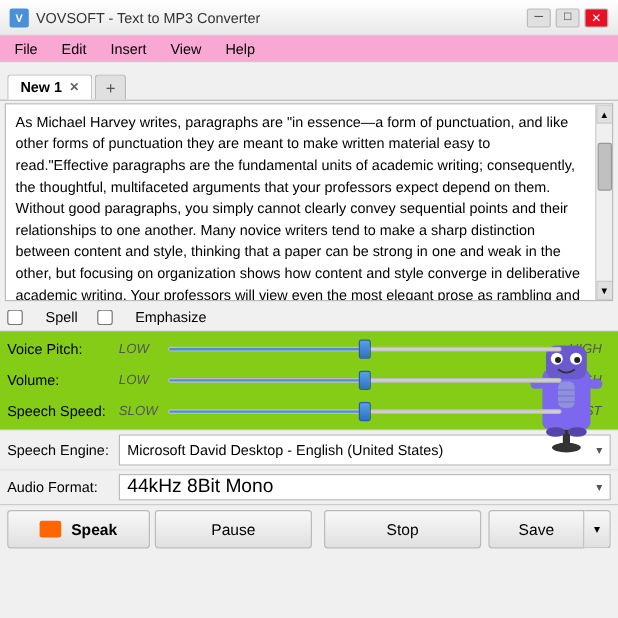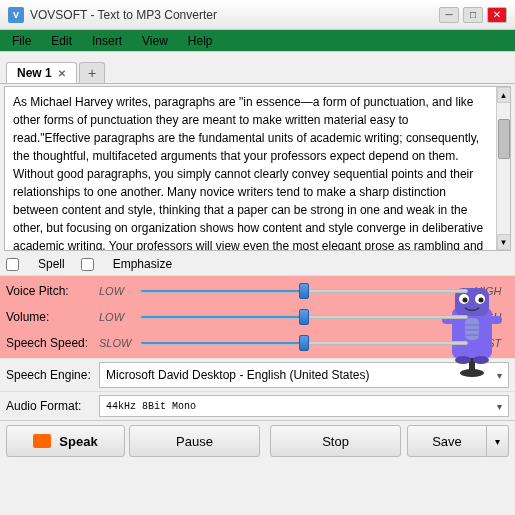--- a/index.html
+++ b/index.html
@@ -55,21 +55,21 @@
       display: flex;
       align-items: center;
       justify-content: center;
       font-size: 10px;
       color: #333;
     }
     .title-btn.close { background: #e81123; color: white; }
 
     
     .menu-bar {
-      background: #15803d;
+      background: #f9a8d4;
       border-bottom: 1px solid #ccc;
       display: flex;
       align-items: flex-start;
       padding: 2px 4px;
       height: 22px;
       gap: 4px;
     }
     .menu-item {
       padding: 2px 8px;
       cursor: pointer;
@@ -183,21 +183,21 @@
       align-items: center;
       gap: 19px;
       font-size: 12px;
       cursor: pointer;
     }
     .checkbox-label input { margin: 0; }
 
     
     .controls-section {
       padding: 2px 6px;
-      background: #fca5a5;
+      background: #84cc16;
       position: relative;
     }
 
     .control-row {
       display: flex;
       align-items: center;
       padding: 6px 0;
       gap: 8px;
     }
     .control-label {
@@ -458,21 +458,21 @@
   <div class="dropdown-label">Speech Engine:</div>
   <div class="dropdown-select" style="flex:1; border: 1px solid #bbb; background: #fff; padding: 12px 6px; height: 22px; display:flex; align-items:center; justify-content:space-between;">
     <span style="font-size:12px; flex:1; overflow:hidden; white-space:nowrap;">Microsoft David Desktop - English (United States)</span>
     <span class="dropdown-arrow">▾</span>
   </div>
 </div>
 
 <div class="dropdown-row">
   <div class="dropdown-label">Audio Format:</div>
   <div class="dropdown-select" style="flex:1; border: 1px solid #bbb; background: #fff; padding: 2px 6px; height: 22px; display:flex; align-items:center; justify-content:space-between;">
-    <span style="font-size:10px; flex:1;font-family:Liberation Mono, monospace;">44kHz 8Bit Mono</span>
+    <span style="font-size:16px; flex:1;">44kHz 8Bit Mono</span>
     <span class="dropdown-arrow">▾</span>
   </div>
 </div>
 
 <div class="button-row">
   <button class="btn btn-speak">
     <span style="display:inline-block; width:18px; height:14px; background:#ff6600; border-radius:2px; vertical-align:middle; margin-right:2px;"></span>
     <span>Speak</span>
   </button>
   <button class="btn btn-pause">

